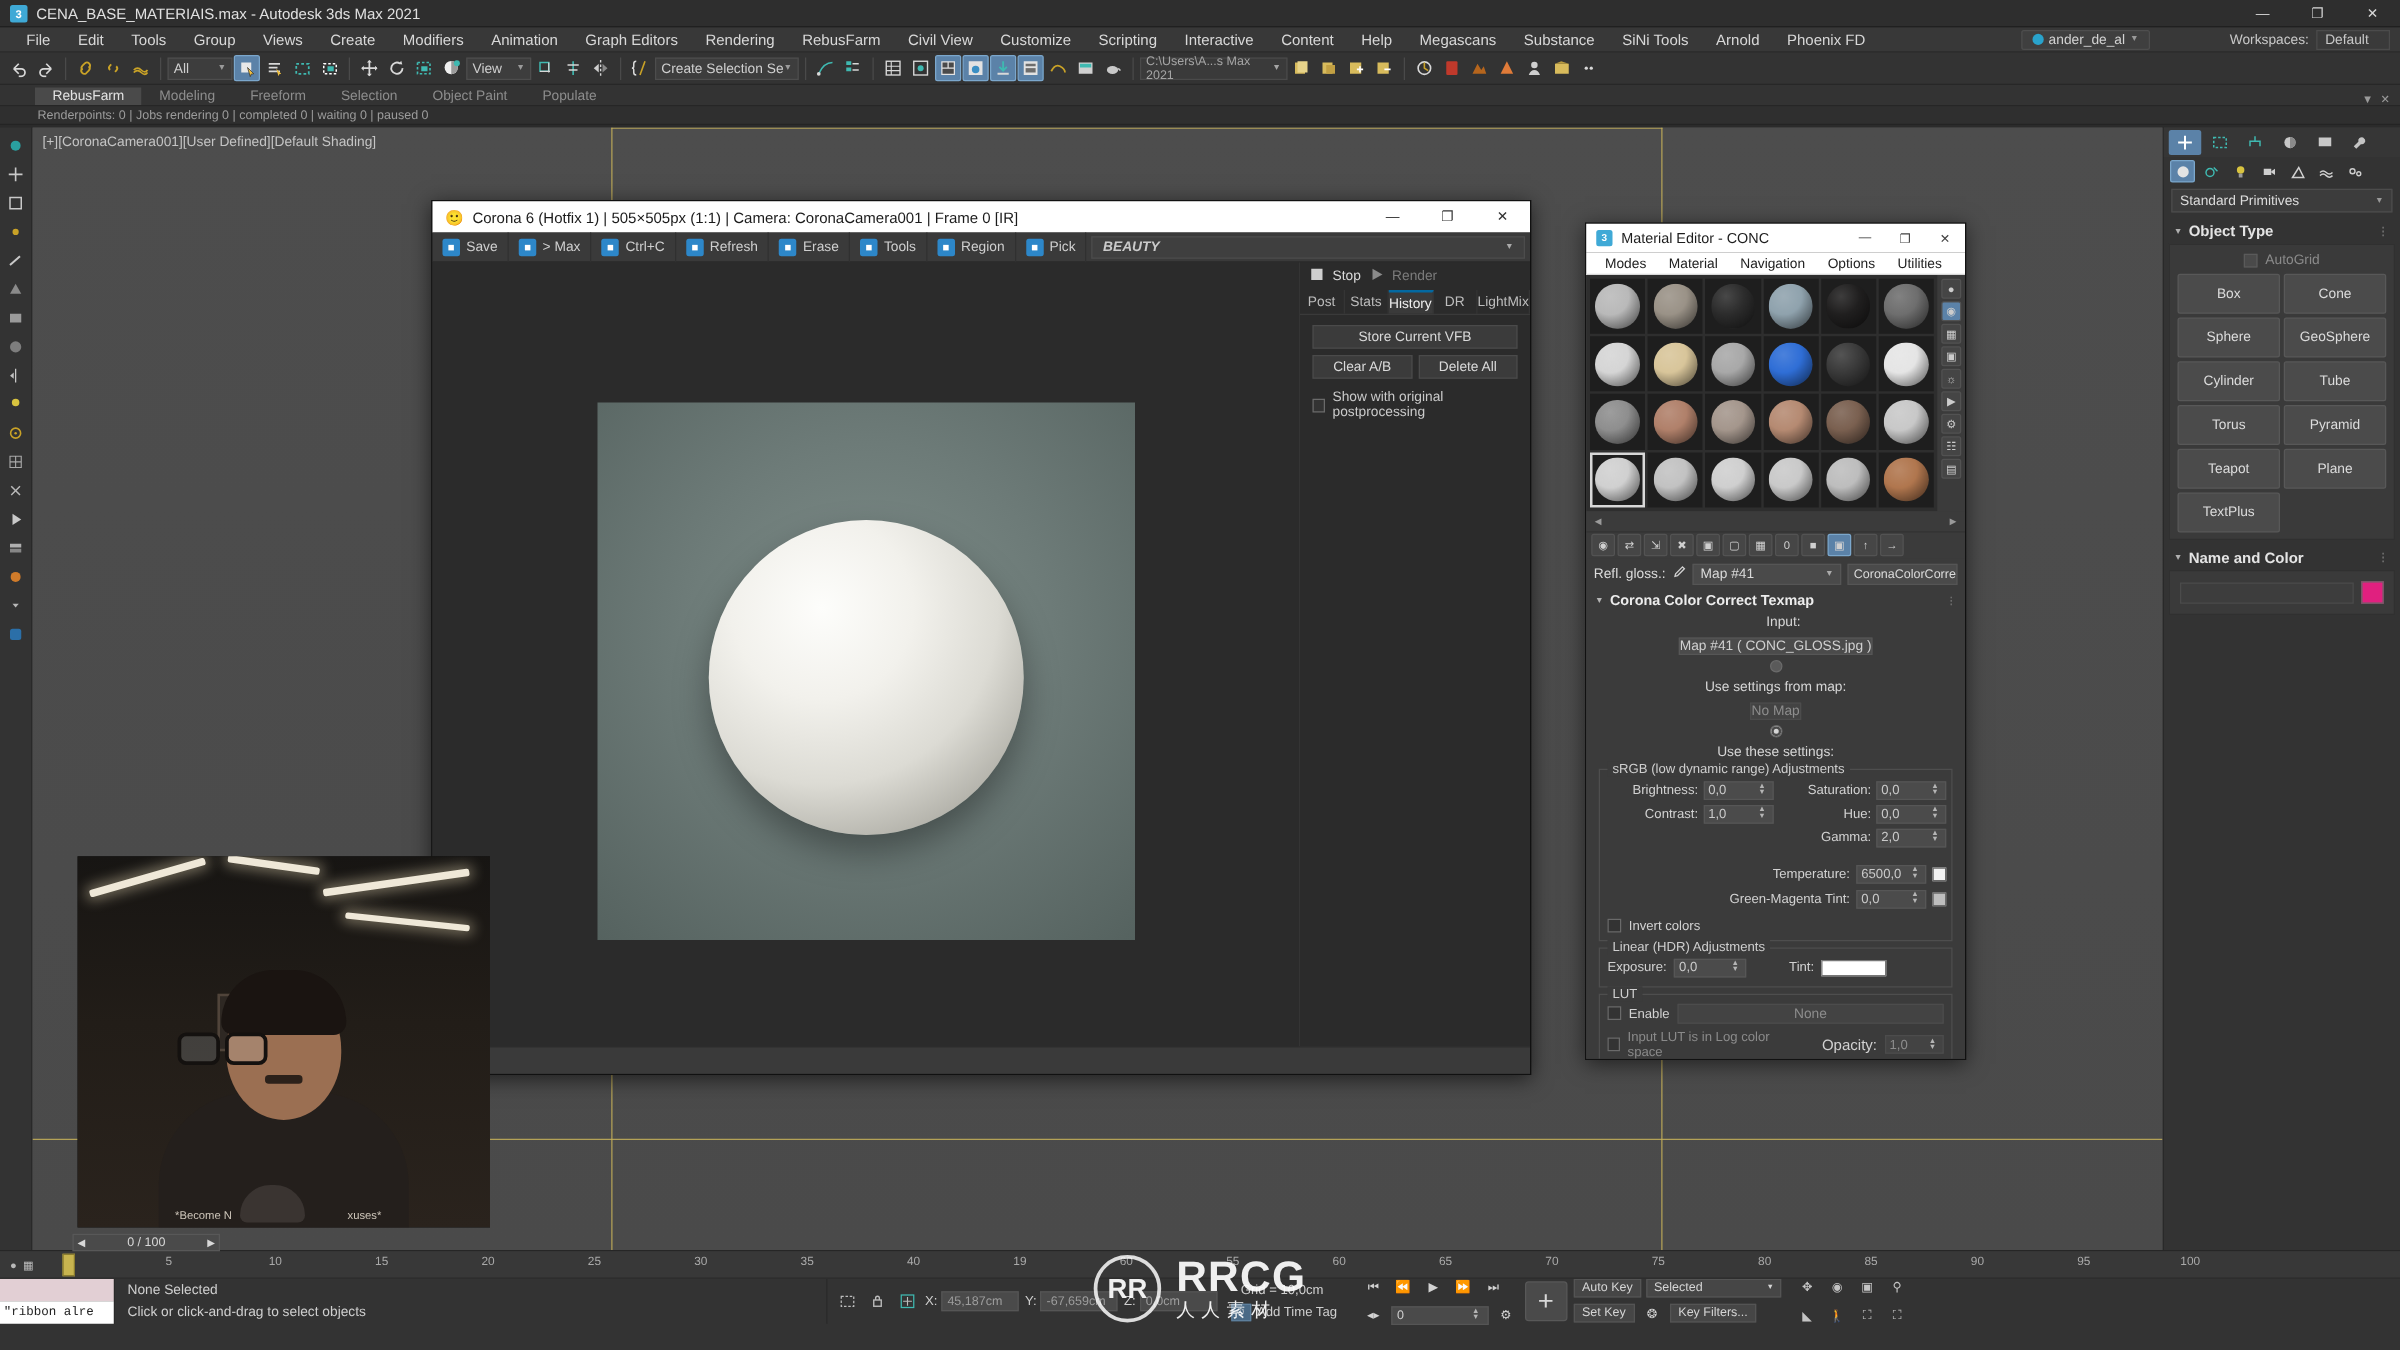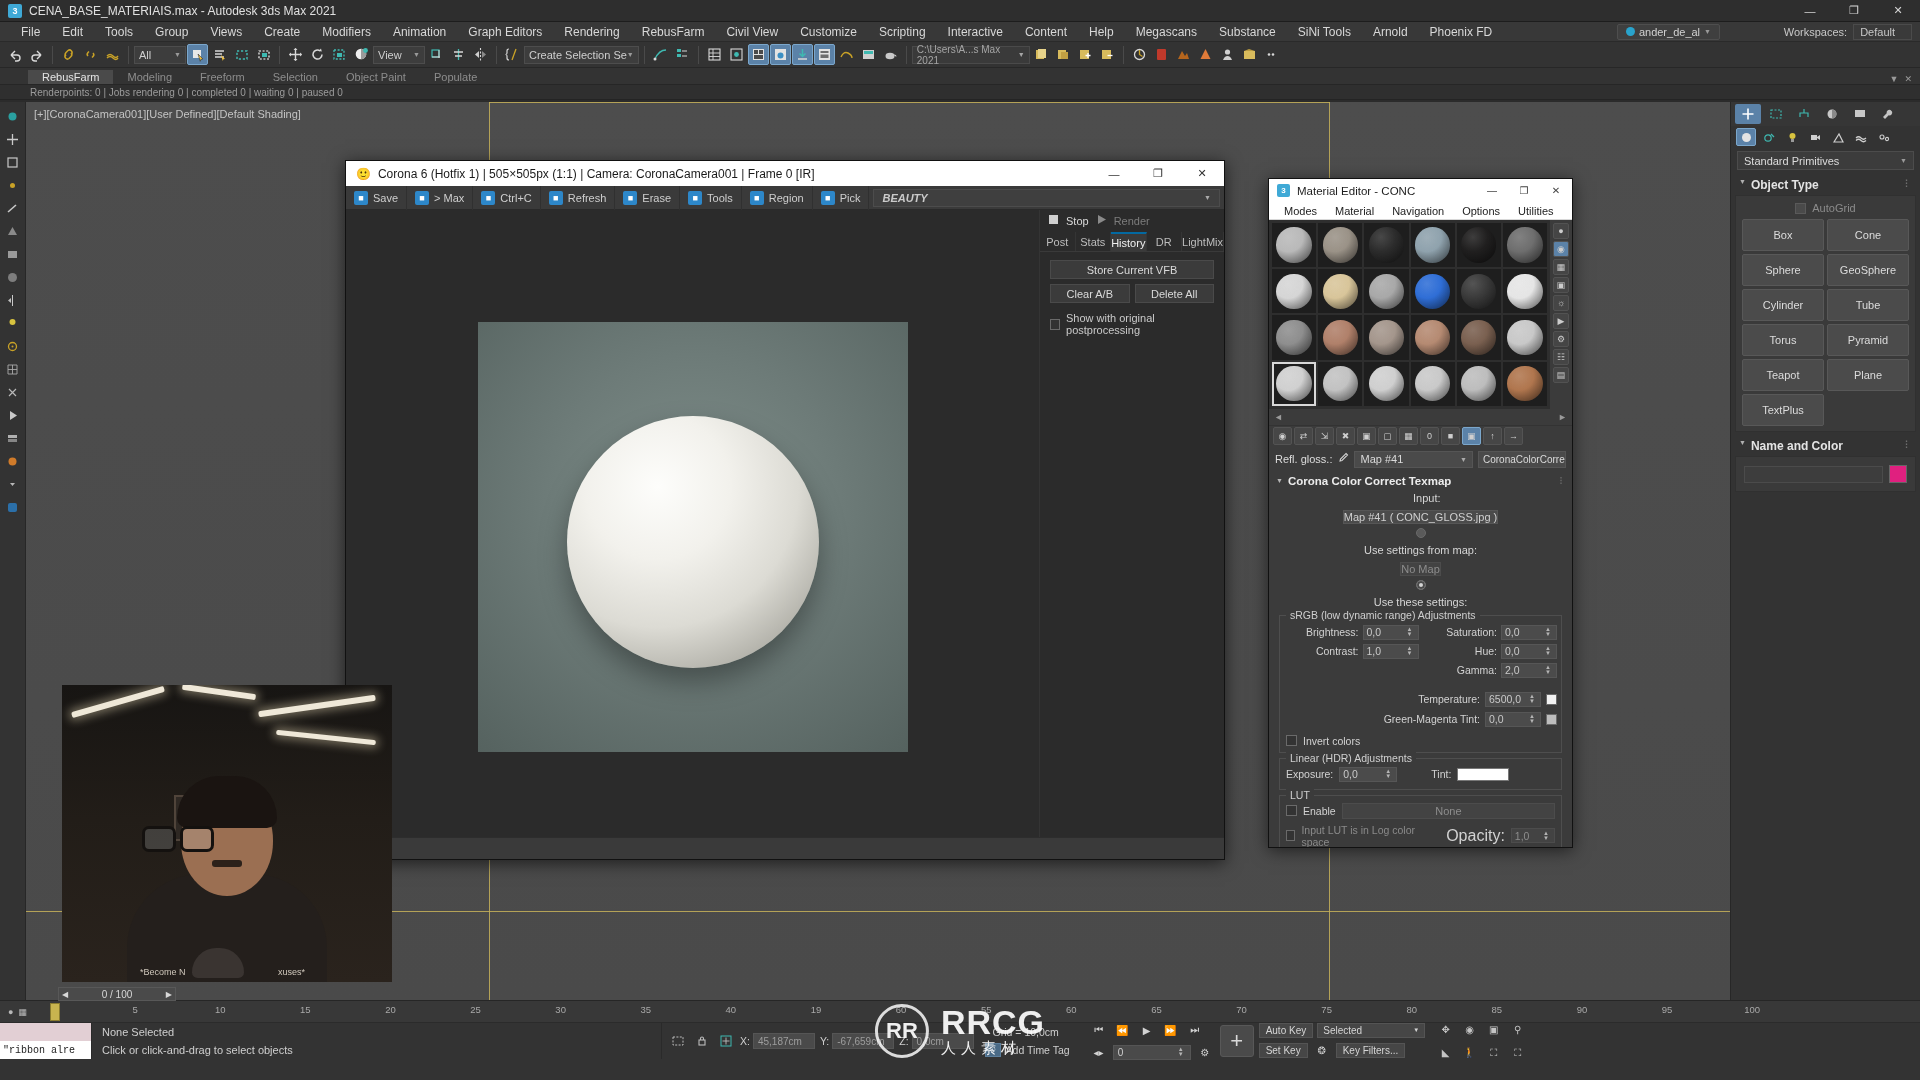--- a/index.html
+++ b/index.html
@@ -69,21 +69,21 @@
   .cp-tabs{height:24px;display:flex;align-items:center;gap:2px;padding:2px 4px;background:#363636;}
   .cp-tab{width:26px;height:20px;display:flex;align-items:center;justify-content:center;border-radius:2px;color:#ccc;}
   .cp-tab.sel{background:#5b82a8;}
   .cp-sub{height:22px;display:flex;align-items:center;gap:3px;padding:0 5px;background:#333;}
   .cp-sb{width:20px;height:18px;display:flex;align-items:center;justify-content:center;border-radius:2px;}
   .cp-sb.sel{background:#5b82a8;border:1px solid #7ba7cc;}
   .cp-combo{margin:3px 6px;height:19px;background:#3c3c3c;border:1px solid #4c4c4c;display:flex;
     align-items:center;padding:0 6px;font-size:11px;color:#dcdcdc;}
   .cp-combo .ar{margin-left:auto;font-size:7px;color:#999;}
   .rollout{margin:2px 4px;}
-  .ro-head{display:flex;align-items:flex-start;gap:5px;font-size:12px;font-weight:bold;color:#e4e4e4;padding:3px 4px;}
+  .ro-head{display:flex;align-items:center;gap:5px;font-size:12px;font-weight:bold;color:#e4e4e4;padding:3px 4px;}
   .ro-head .tri{font-size:7px;color:#b0b0b0;}
   .ro-head .grip{margin-left:auto;color:#6f6f6f;font-size:9px;letter-spacing:1px;}
   .ro-body{background:#3a3a3a;border:1px solid #303030;padding:5px 6px;}
   .autogrid{display:flex;align-items:center;justify-content:center;gap:6px;font-size:11px;color:#8b8b8b;padding:1px 0 5px;}
   .autogrid .cb{width:11px;height:11px;background:#4a4a4a;border:1px solid #5a5a5a;}
   .btngrid{display:grid;grid-template-columns:1fr 1fr;gap:3px;}
   .obtn{height:32px;background:#4b4b4b;border:1px solid #585858;border-radius:2px;
     display:flex;align-items:center;justify-content:center;font-size:11px;color:#dcdcdc;}
   .namerow{display:flex;align-items:center;gap:6px;padding:3px 2px;}
   .namefield{flex:1;height:17px;background:#3d3d3d;border:1px solid #4b4b4b;}
@@ -1125,21 +1125,21 @@
       <div class="group">
         <span class="gtitle">LUT</span>
         <div style="display:flex;align-items:center;gap:6px;padding:1px 2px;">
           <span class="chkbox"></span>
           <span style="font-size:10.5px;">Enable</span>
           <span class="fval grayfield" style="flex:1;">None</span>
         </div>
         <div style="display:flex;align-items:center;gap:6px;padding:4px 2px 0;">
           <span class="chkbox"></span>
           <span class="disabled" style="font-size:10.5px;">Input LUT is in Log color space</span>
-          <span style="font-size:16px;margin-left:20px;">Opacity:</span>
+          <span style="font-size:12px;margin-left:20px;">Opacity:</span>
           <span class="numfield grayfield" style="width:52px;">
               <span>1,0</span>
               <span class="spin" style="margin-left:auto;">▲<br>▼</span>
             </span>
         </div>
       </div>
 
       <div class="group">
         <span class="gtitle">Curves</span>
         <div style="display:flex;align-items:center;gap:6px;padding:1px 2px;">

